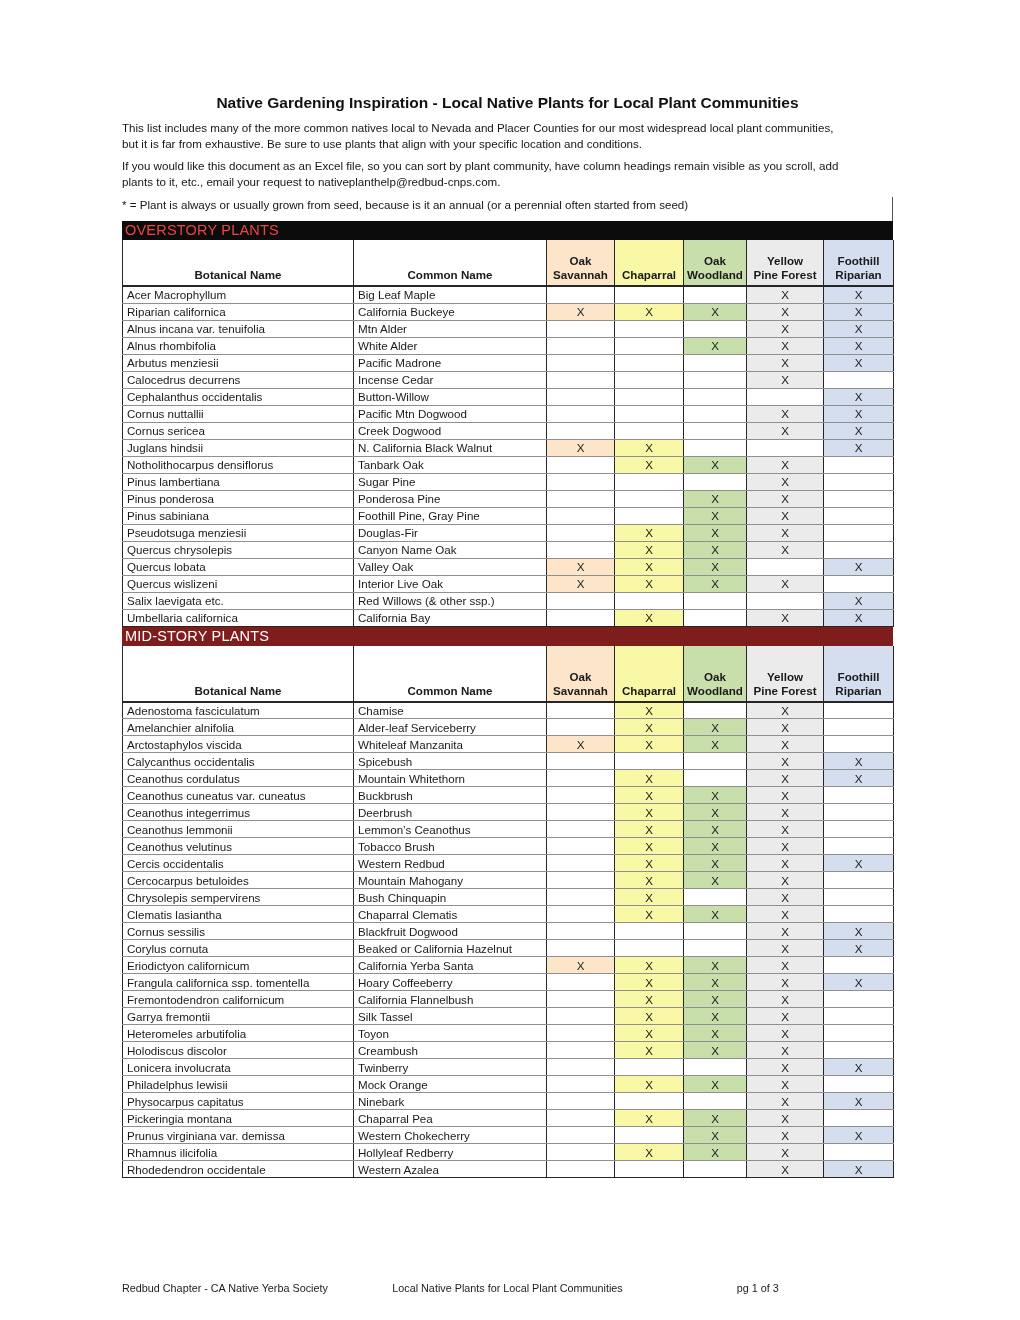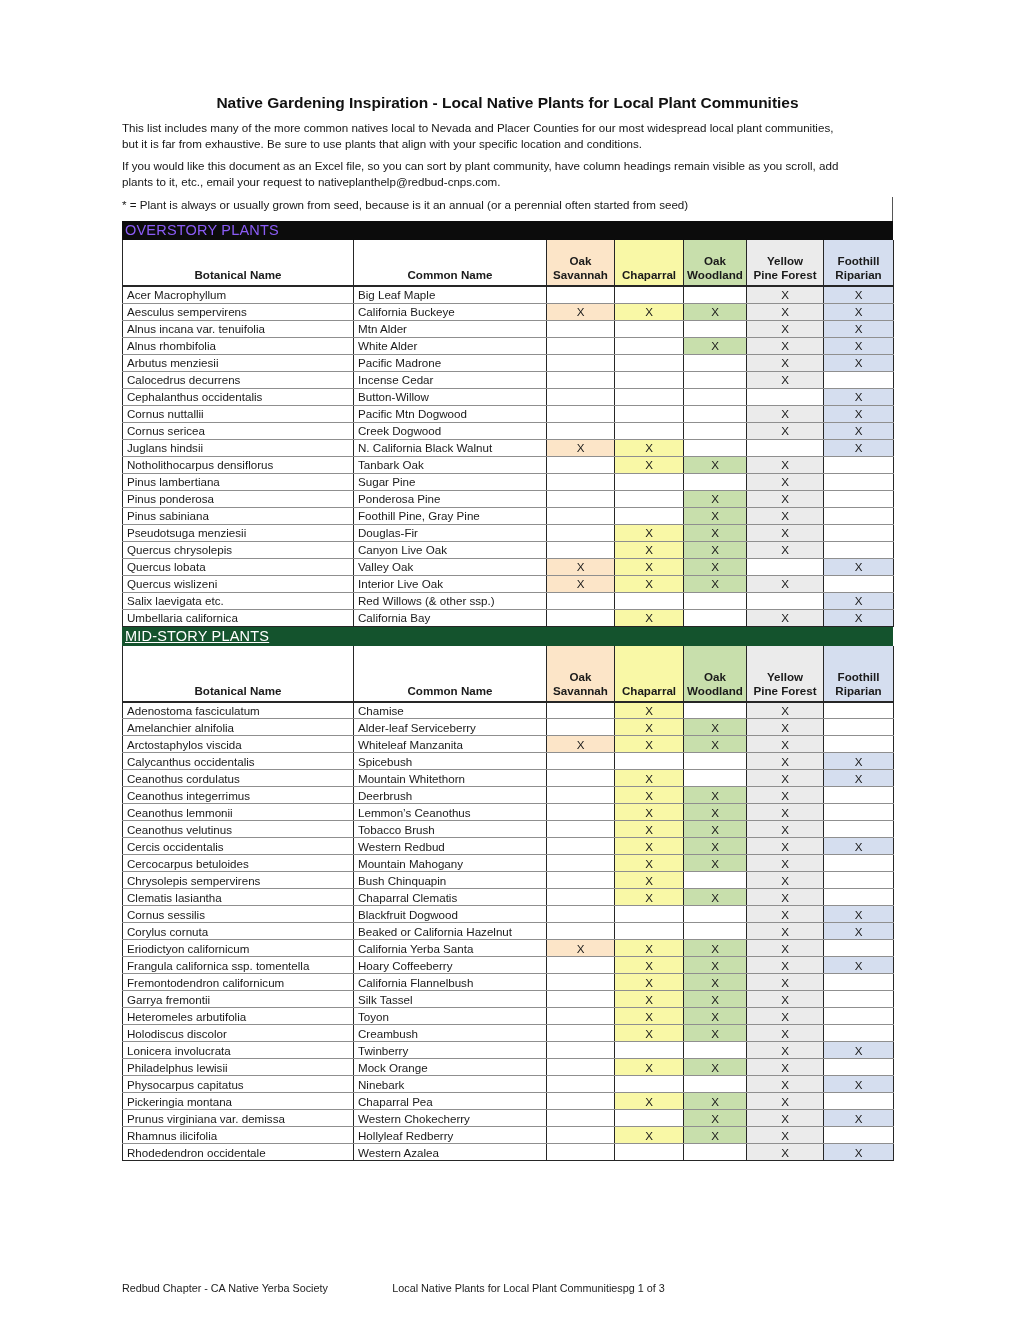--- a/index.html
+++ b/index.html
@@ -19,36 +19,36 @@
   th, td { border-left:1px solid #262626; border-right:1px solid #262626; font-size:11.6px; overflow:hidden; white-space:nowrap; }
   thead th { vertical-align:bottom; font-weight:bold; text-align:center; padding-bottom:3px; border-bottom:2px solid #262626; line-height:14px; height:46px; }
   .sec-midstory thead th { height:56px; }
   thead th.comm-head { white-space:pre-line; }
   tbody td { height:17px; border-top:1px solid #8f8f8f; border-bottom:1px solid #8f8f8f; }
   td.name-cell { text-align:left; padding-left:4px; }
   td.mark-cell { text-align:center; padding:0; }
   tbody tr:last-child td { border-bottom:1px solid #262626;margin-top:16px; }
   footer { position:absolute; left:122px; top:1282px; width:771px; display:grid; grid-template-columns:1fr auto 1fr; font-size:10.8px; color:#1c1c1c; }
   footer .f-center { text-align:center; }
-  footer .f-right { text-align:left; }
+  footer .f-right { text-align:center; }
 </style>
 </head>
 <body>
 
 <div class="page">
   <div class="edge-line"></div>
   <div class="content">
     <div class="doc-title">Native Gardening Inspiration - Local Native Plants for Local Plant Communities</div>
     <p class="intro">This list includes many of the more common natives local to Nevada and Placer Counties for our most widespread local plant communities,
 but it is far from exhaustive. Be sure to use plants that align with your specific location and conditions.</p>
     <p class="intro second">If you would like this document as an Excel file, so you can sort by plant community, have column headings remain visible as you scroll, add
 plants to it, etc., email your request to nativeplanthelp@redbud-cnps.com.</p>
     <p class="seed-note">* = Plant is always or usually grown from seed, because is it an annual (or a perennial often started from seed)</p>
     <div id="sections">
-        <div class="section-bar" style="background: rgb(12, 12, 12); color: #8b5cf6;">OVERSTORY PLANTS</div>
+        <div class="section-bar" style="background: rgb(12, 12, 12); color: #ef4444;">OVERSTORY PLANTS</div>
         <table class="sec-overstory">
           <colgroup>
             <col style="width: 231px;">
             <col style="width: 193px;">
             <col style="width: 68px;">
             <col style="width: 69px;">
             <col style="width: 63px;">
             <col style="width: 77px;">
             <col style="width: 70px;">
           </colgroup>
@@ -71,21 +71,21 @@
             <tr>
               <td class="name-cell">Acer Macrophyllum</td>
               <td class="name-cell">Big Leaf Maple</td>
               <td class="mark-cell"></td>
               <td class="mark-cell"></td>
               <td class="mark-cell"></td>
               <td class="mark-cell" style="background: rgb(235, 235, 235);">X</td>
               <td class="mark-cell" style="background: rgb(213, 222, 239);">X</td>
             </tr>
             <tr>
-              <td class="name-cell">Aesculus sempervirens</td>
+              <td class="name-cell">Riparian californica</td>
               <td class="name-cell">California Buckeye</td>
               <td class="mark-cell" style="background: rgb(252, 229, 200);">X</td>
               <td class="mark-cell" style="background: rgb(249, 248, 166);">X</td>
               <td class="mark-cell" style="background: rgb(200, 223, 172);">X</td>
               <td class="mark-cell" style="background: rgb(235, 235, 235);">X</td>
               <td class="mark-cell" style="background: rgb(213, 222, 239);">X</td>
             </tr>
             <tr>
               <td class="name-cell">Alnus incana var. tenuifolia</td>
               <td class="name-cell">Mtn Alder</td>
@@ -198,21 +198,21 @@
               <td class="name-cell">Pseudotsuga menziesii</td>
               <td class="name-cell">Douglas-Fir</td>
               <td class="mark-cell"></td>
               <td class="mark-cell" style="background: rgb(249, 248, 166);">X</td>
               <td class="mark-cell" style="background: rgb(200, 223, 172);">X</td>
               <td class="mark-cell" style="background: rgb(235, 235, 235);">X</td>
               <td class="mark-cell"></td>
             </tr>
             <tr>
               <td class="name-cell">Quercus chrysolepis</td>
-              <td class="name-cell">Canyon Live Oak</td>
+              <td class="name-cell">Canyon Name Oak</td>
               <td class="mark-cell"></td>
               <td class="mark-cell" style="background: rgb(249, 248, 166);">X</td>
               <td class="mark-cell" style="background: rgb(200, 223, 172);">X</td>
               <td class="mark-cell" style="background: rgb(235, 235, 235);">X</td>
               <td class="mark-cell"></td>
             </tr>
             <tr>
               <td class="name-cell">Quercus lobata</td>
               <td class="name-cell">Valley Oak</td>
               <td class="mark-cell" style="background: rgb(252, 229, 200);">X</td>
@@ -243,21 +243,21 @@
               <td class="name-cell">Umbellaria californica</td>
               <td class="name-cell">California Bay</td>
               <td class="mark-cell"></td>
               <td class="mark-cell" style="background: rgb(249, 248, 166);">X</td>
               <td class="mark-cell"></td>
               <td class="mark-cell" style="background: rgb(235, 235, 235);">X</td>
               <td class="mark-cell" style="background: rgb(213, 222, 239);">X</td>
             </tr>
           </tbody>
         </table>
-        <div class="section-bar" style="background: #14532d; color: rgb(255, 255, 255); text-decoration: underline;">MID-STORY PLANTS</div>
+        <div class="section-bar" style="background: #7f1d1d; color: rgb(255, 255, 255);">MID-STORY PLANTS</div>
         <table class="sec-midstory">
           <colgroup>
             <col style="width: 231px;">
             <col style="width: 193px;">
             <col style="width: 68px;">
             <col style="width: 69px;">
             <col style="width: 63px;">
             <col style="width: 77px;">
             <col style="width: 70px;">
           </colgroup>
@@ -314,20 +314,29 @@
               <td class="mark-cell" style="background: rgb(213, 222, 239);">X</td>
             </tr>
             <tr>
               <td class="name-cell">Ceanothus cordulatus</td>
               <td class="name-cell">Mountain Whitethorn</td>
               <td class="mark-cell"></td>
               <td class="mark-cell" style="background: rgb(249, 248, 166);">X</td>
               <td class="mark-cell"></td>
               <td class="mark-cell" style="background: rgb(235, 235, 235);">X</td>
               <td class="mark-cell" style="background: rgb(213, 222, 239);">X</td>
+            </tr>
+            <tr>
+              <td class="name-cell">Ceanothus cuneatus var. cuneatus</td>
+              <td class="name-cell">Buckbrush</td>
+              <td class="mark-cell"></td>
+              <td class="mark-cell" style="background: rgb(249, 248, 166);">X</td>
+              <td class="mark-cell" style="background: rgb(200, 223, 172);">X</td>
+              <td class="mark-cell" style="background: rgb(235, 235, 235);">X</td>
+              <td class="mark-cell"></td>
             </tr>
             <tr>
               <td class="name-cell">Ceanothus integerrimus</td>
               <td class="name-cell">Deerbrush</td>
               <td class="mark-cell"></td>
               <td class="mark-cell" style="background: rgb(249, 248, 166);">X</td>
               <td class="mark-cell" style="background: rgb(200, 223, 172);">X</td>
               <td class="mark-cell" style="background: rgb(235, 235, 235);">X</td>
               <td class="mark-cell"></td>
             </tr>

